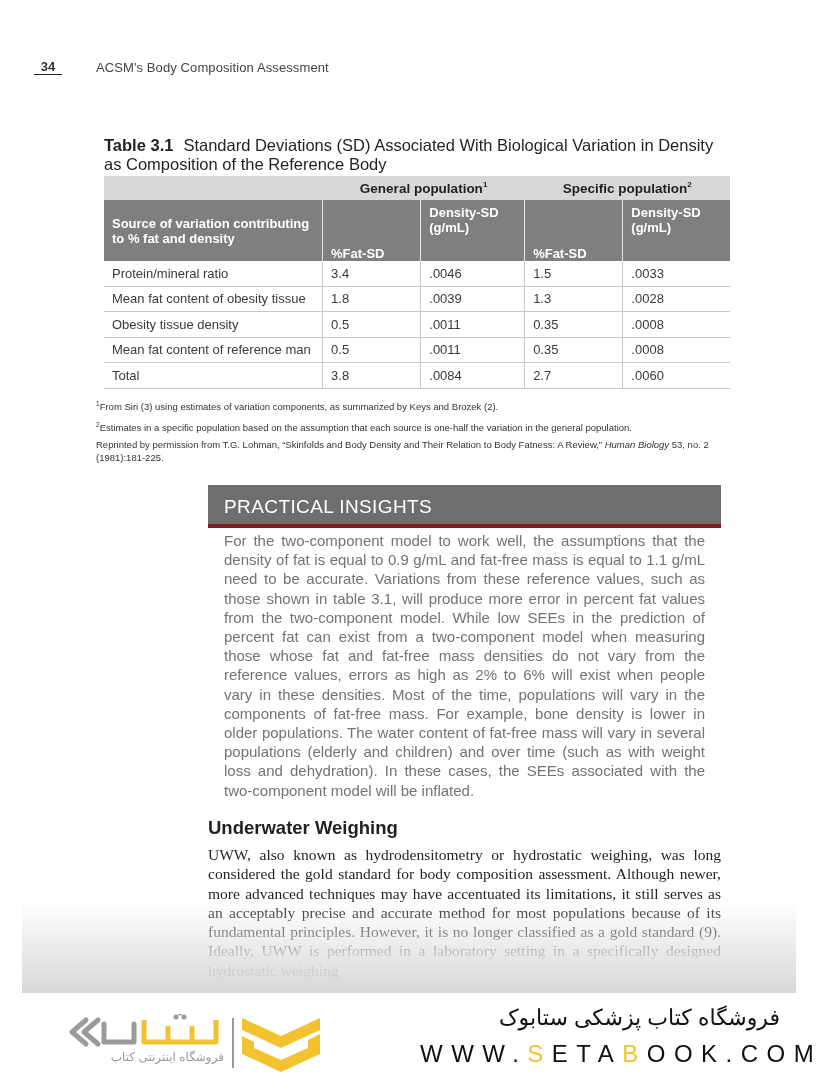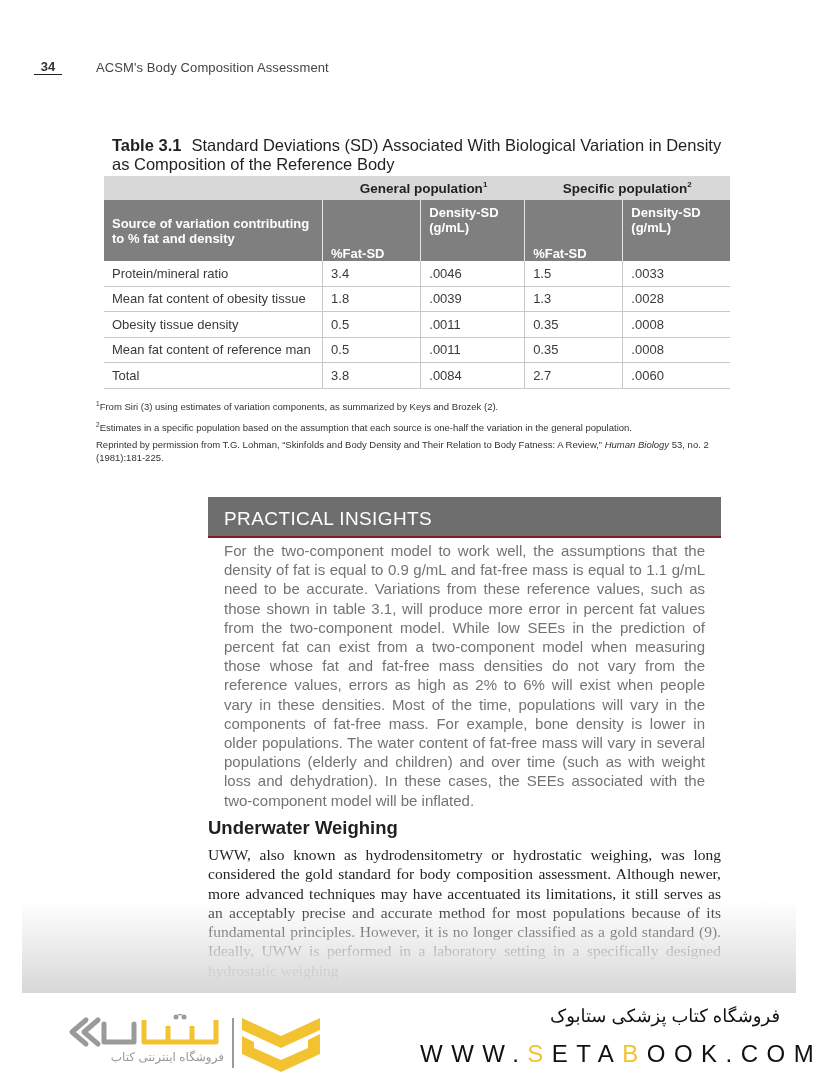--- a/index.html
+++ b/index.html
@@ -4,57 +4,57 @@
 <style>
   html, body { margin: 0; padding: 0; }
   body {
     width: 817px; height: 1079px; position: relative; overflow: hidden;
     background: #ffffff; font-family: "Liberation Sans", sans-serif; color: #231f20;
   }
   .page-header { position: absolute; left: 34px; top: 60px; font-size: 13px; color: #333; }
   .page-num { position: absolute; left: 0; top: 0; font-weight: bold; font-size: 13px; width: 28px; text-align: center; border-bottom: 1.5px solid #231f20; line-height: 14px; }
   .running-title { position: absolute; left: 62px; top: 0; white-space: nowrap; font-size: 13px; color: #444; letter-spacing: 0.1px; }
 
-  .table-caption { position: absolute; left: 112px; top: 136px; width: 630px; font-size: 16.5px; line-height: 19px; color: #231f20; }
+  .table-caption { position: absolute; left: 104px; top: 136px; width: 630px; font-size: 16.5px; line-height: 19px; color: #231f20; }
   .table-caption .tlabel { font-weight: bold; margin-right: 10px; }
 
   table.sd-table { position: absolute; left: 104px; top: 176px; width: 626px; border-collapse: collapse; font-size: 13px; }
   table.sd-table td, table.sd-table th { padding: 0 8px; text-align: left; }
   .group-row th { background: #d8d8d8; height: 24px; font-weight: bold; font-size: 13.5px; color: #231f20; }
   .group-row th.center { text-align: center; }
   .group-row sup { font-size: 8px; }
   .col-row th { background: #7f7f7f; color: #fff; font-weight: bold; font-size: 13px; height: 40px; vertical-align: bottom; padding-bottom: 5px; line-height: 15px; border-left: 1.5px solid #e6e6e6; }
   .col-row th:first-child { border-left: none; vertical-align: middle; padding-bottom: 0; }
   .col-row th.top { vertical-align: top; padding-top: 5px; padding-bottom: 16px; }
   .data-row td { height: 24.5px; border-bottom: 1px solid #c8c8c8; border-left: 1px solid #c8c8c8; color: #3a3a3a; font-size: 13px; }
   .data-row td:first-child { border-left: none; }
   .col-src { width: 209px; } .col-a { width: 84px; } .col-b { width: 89px; } .col-c { width: 84px; } .col-d { width: 93px; }
 
   .footnotes { position: absolute; left: 96px; top: 398px; width: 640px; font-size: 9.5px; color: #333; line-height: 12.5px; }
   .footnotes p { margin: 0 0 5px 0; }
   .footnotes sup { font-size: 6.5px; }
   .footnotes em { font-style: italic; }
 
   .insight-box { position: absolute; left: 208px; top: 485px; width: 513px; }
-  .insight-head { background: #6e6e6e; color: #fff; font-size: 19px; letter-spacing: 0.4px; height: 39px; line-height: 43px; padding-left: 16px; border-bottom: 2px solid #7f1d1d; margin-top: 12px; }
+  .insight-head { background: #6e6e6e; color: #fff; font-size: 19px; letter-spacing: 0.4px; height: 39px; line-height: 43px; padding-left: 16px; border-bottom: 4px solid #7f1d1d; }
   .insight-body { padding: 3px 16px 0 16px; font-size: 15px; line-height: 19.2px; color: #737373; text-align: justify; }
 
   .section-head { position: absolute; left: 208px; top: 817px; font-size: 18.5px; font-weight: bold; color: #231f20; }
   .section-body { position: absolute; left: 208px; top: 845px; width: 513px; font-family: "Liberation Serif", serif; font-size: 15.5px; line-height: 19.3px; color: #231f20; text-align: justify; }
 
   .fade { position: absolute; left: 22px; top: 900px; width: 774px; height: 93px; background: linear-gradient(to bottom, rgba(255,255,255,0) 0%, rgba(228,228,228,0.85) 60%, rgba(215,215,215,1) 100%); }
   .fade-side-l { position: absolute; left: 0; top: 900px; width: 22px; height: 93px; background: #fff; }
   .fade-side-r { position: absolute; left: 796px; top: 900px; width: 21px; height: 93px; background: #fff; }
 
   .banner { position: absolute; left: 0; top: 993px; width: 817px; height: 86px; background: #fff; }
   .logo-mark { position: absolute; left: 242px; top: 1014px; width: 78px; height: 58px; }
   .logo-divider { position: absolute; left: 232px; top: 1018px; width: 1.5px; height: 50px; background: #9a9a9a; }
   .logo-word { position: absolute; left: 64px; top: 1014px; width: 160px; height: 36px; }
   .logo-tag { position: absolute; left: 74px; top: 1050px; width: 150px; font-size: 12px; color: #9a9a9a; text-align: right; direction: rtl; }
-  .store-fa { position: absolute; left: 470px; top: 1005px; width: 310px; text-align: right; direction: rtl; font-size: 18px; color: #111; }
+  .store-fa { position: absolute; left: 470px; top: 1005px; width: 310px; text-align: right; direction: rtl; font-size: 22px; color: #111; }
   .store-url { position: absolute; left: 420px; top: 1040px; font-size: 24px; letter-spacing: 8.5px; color: #111; white-space: nowrap; }
   .store-url .hl { color: #f2c230; }
 </style>
 </head>
 <body>
 
 <div class="page-header">
   <span class="page-num">34</span>
   <span class="running-title">ACSM's Body Composition Assessment</span>
 </div>

